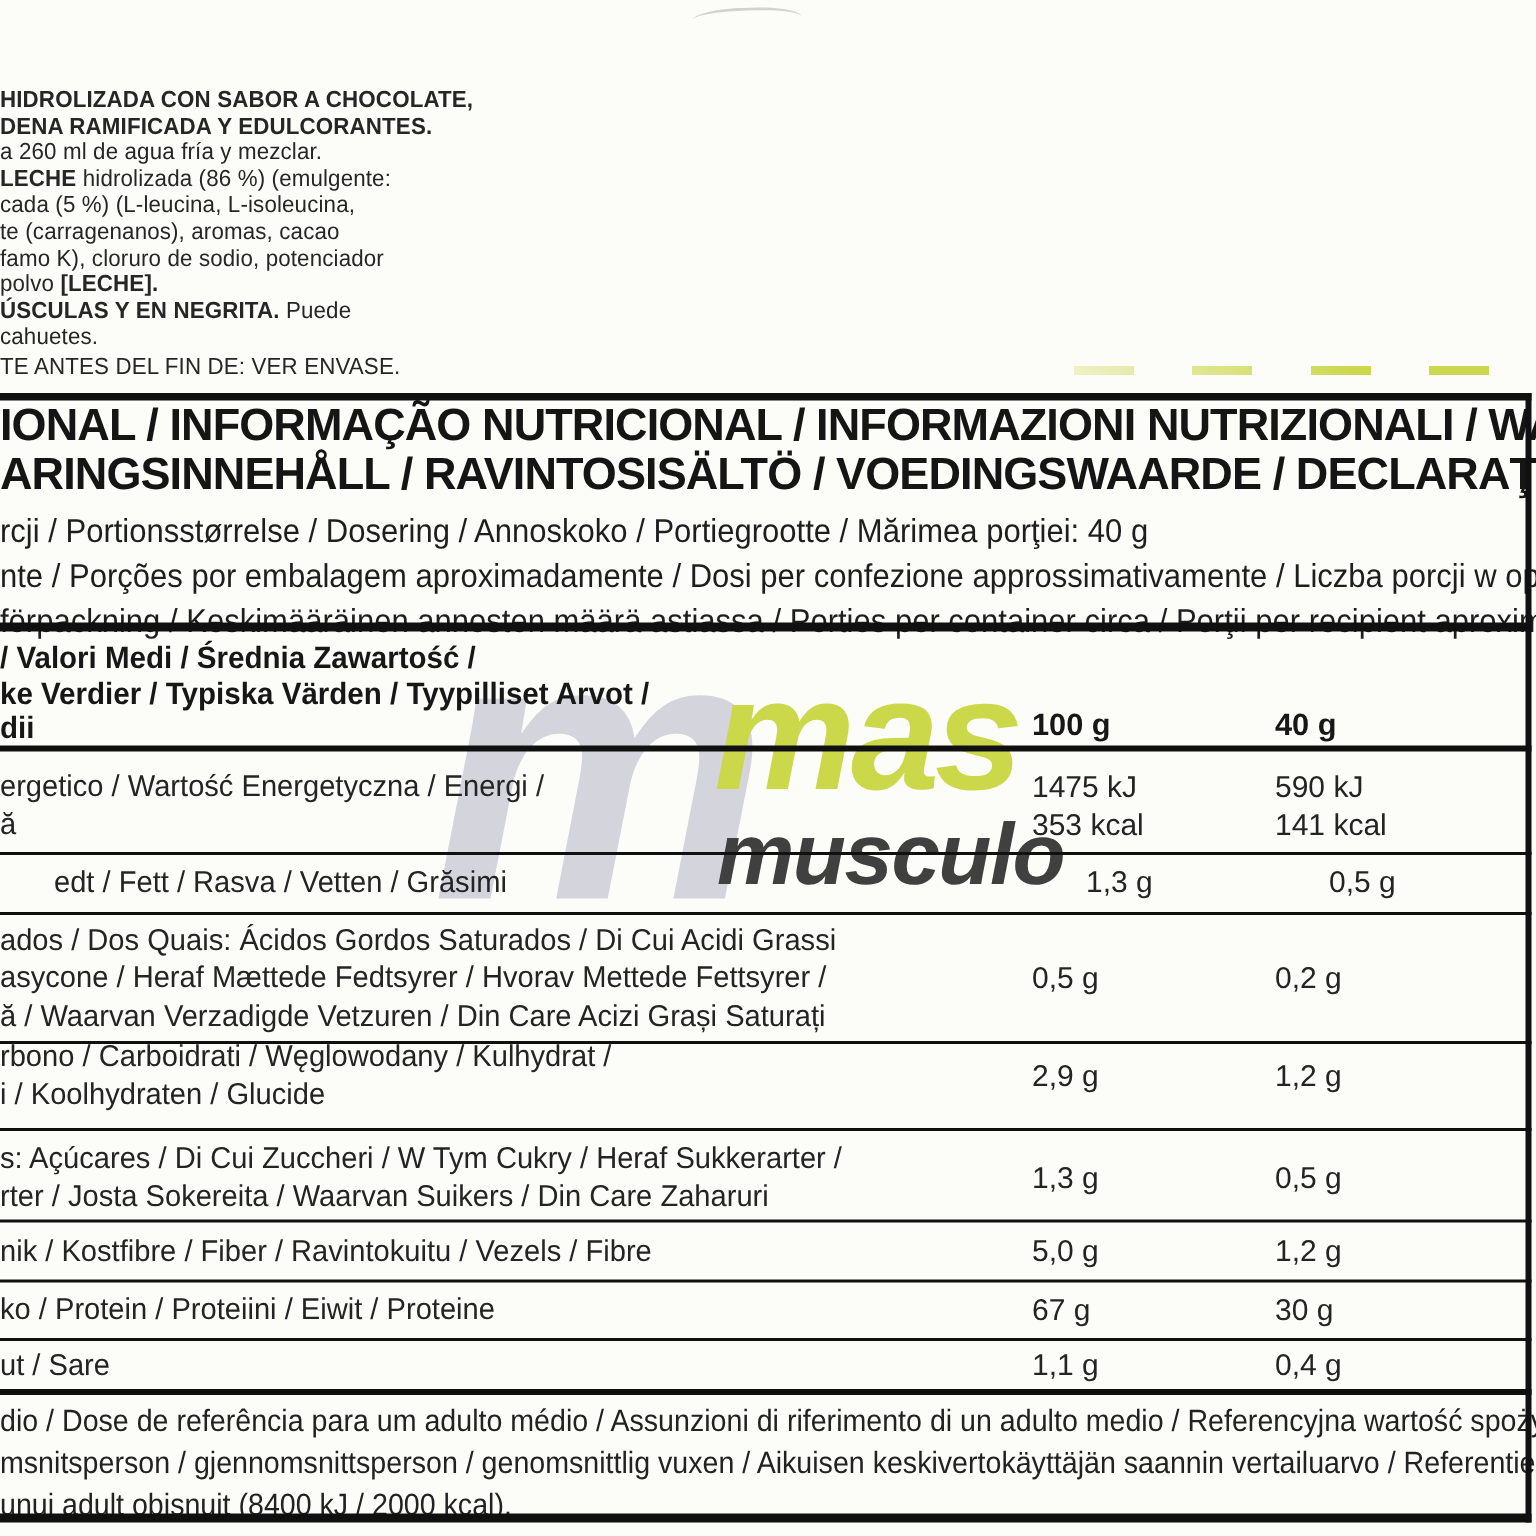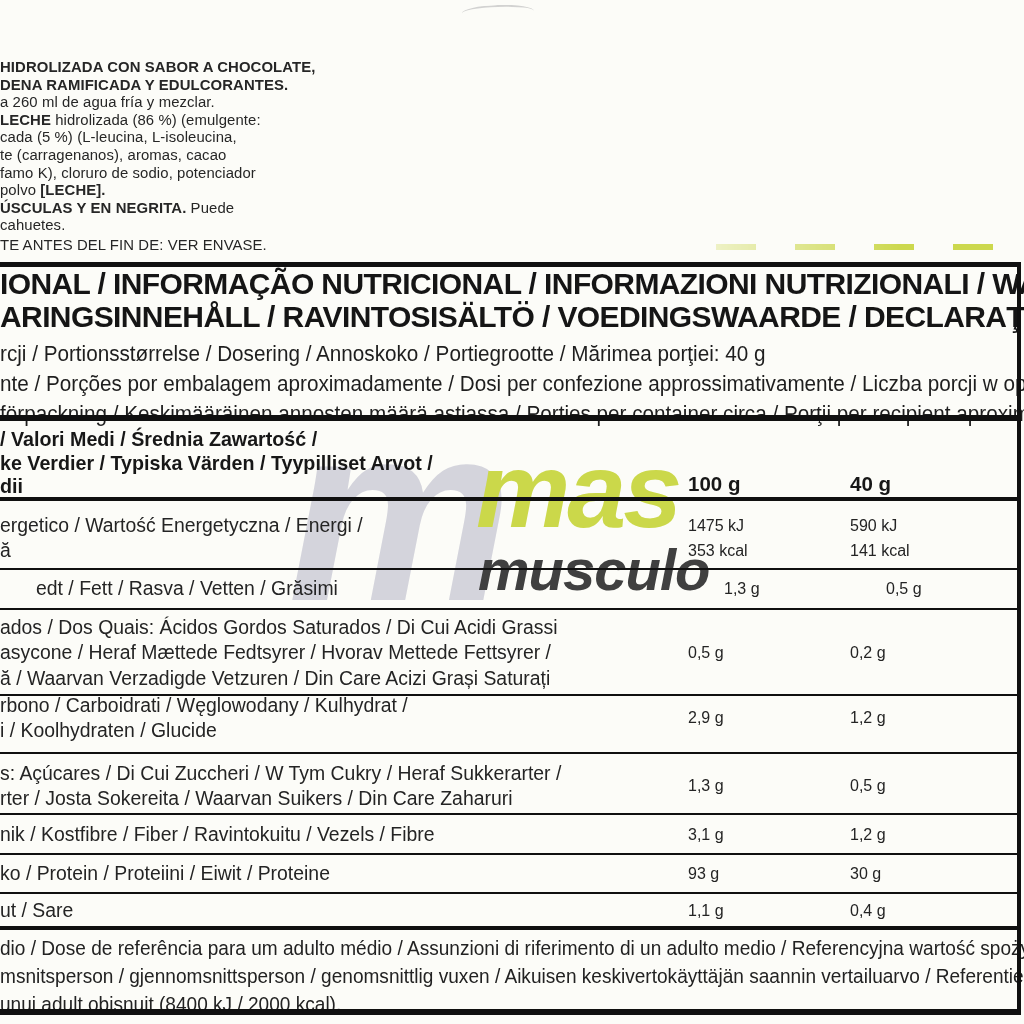--- a/index.html
+++ b/index.html
@@ -54,21 +54,21 @@
   .col-head { left:676px; top:427px; font-weight:bold; font-size:20.5px; line-height:22.5px;
               white-space:nowrap; color:#171717; }
   .unit-100 { left:688px; top:472px; font-weight:bold; font-size:20.5px; color:#171717; }
   .unit-40  { left:850px; top:472px; font-weight:bold; font-size:20.5px; color:#171717; }
 
   
   .row { position:absolute; left:0; width:1017px; z-index:2; }
   .row-label { position:absolute; left:0; top:50%; transform:translateY(-50%) scaleX(.97);
                transform-origin:left center; font-size:20px; line-height:25.3px;
                white-space:nowrap; color:#242424; }
-  .row-val { position:absolute; top:50%; transform:translateY(-50%); font-size:16px;
+  .row-val { position:absolute; top:50%; transform:translateY(-50%); font-size:20px;
              line-height:24.5px; white-space:nowrap; color:#242424; }
   .v1 { left:688px; } .v2 { left:850px; }
 
   
   .footer { left:0; top:934px; font-size:20.5px; line-height:27.8px; white-space:nowrap;
             color:#222; transform:scaleX(.93); transform-origin:left top; }
 </style>
 </head>
 <body>
 
@@ -173,32 +173,32 @@
         </div>
         <div class="row-val v2">
           <div>0,5 g</div>
         </div>
       </div>
       <div class="row" style="top: 816px; height: 37px; border-radius: 15px;">
         <div class="row-label">
           <div>nik / Kostfibre / Fiber / Ravintokuitu / Vezels / Fibre</div>
         </div>
         <div class="row-val v1">
-          <div>3,1 g</div>
+          <div>5,0 g</div>
         </div>
         <div class="row-val v2">
           <div>1,2 g</div>
         </div>
       </div>
       <div class="row" style="top: 856px; height: 36px;">
         <div class="row-label">
           <div>ko / Protein / Proteiini / Eiwit / Proteine</div>
         </div>
         <div class="row-val v1">
-          <div>93 g</div>
+          <div>67 g</div>
         </div>
         <div class="row-val v2">
           <div>30 g</div>
         </div>
       </div>
       <div class="row" style="top: 895px; height: 31px;">
         <div class="row-label">
           <div>ut / Sare</div>
         </div>
         <div class="row-val v1">

